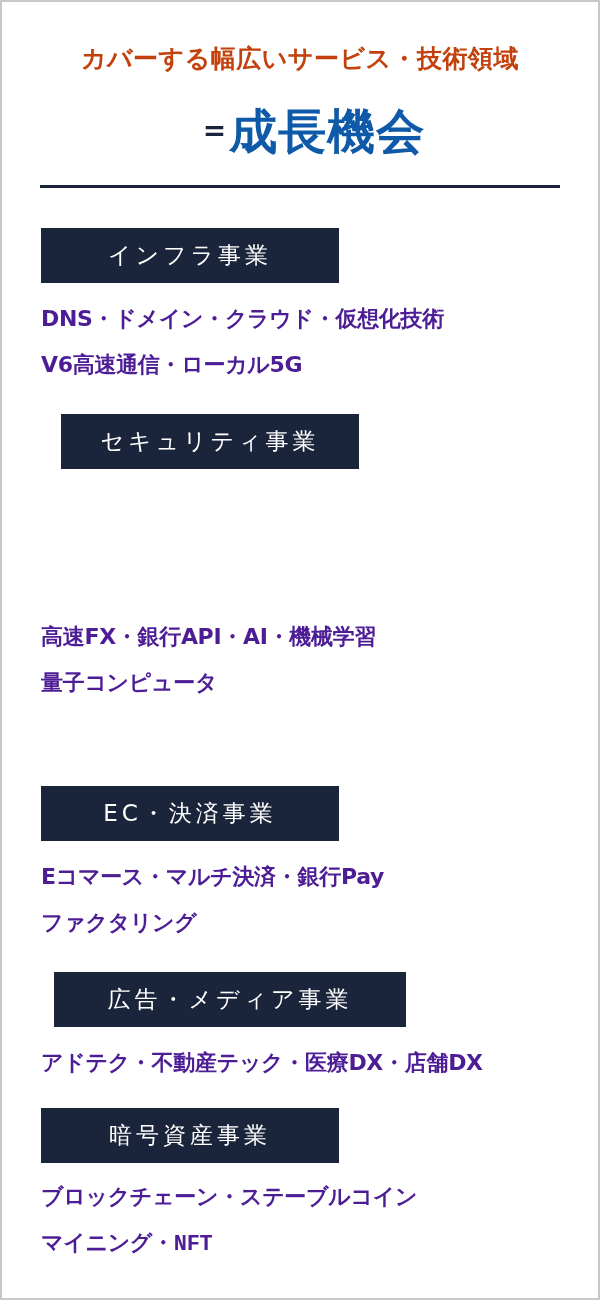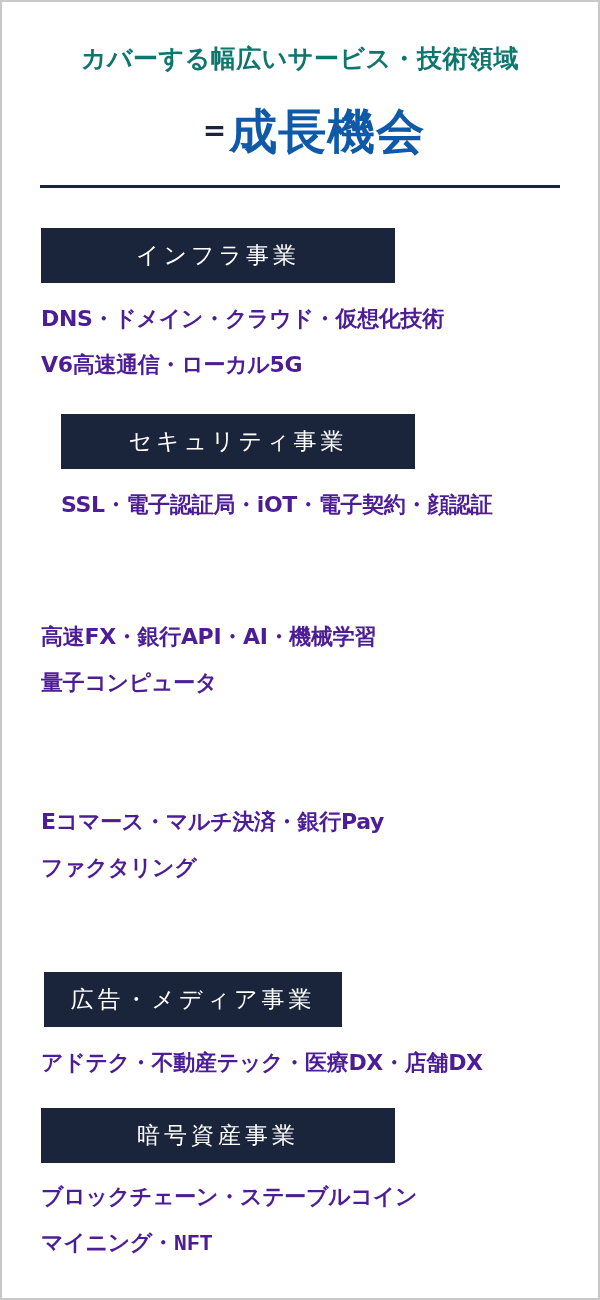--- a/index.html
+++ b/index.html
@@ -8,48 +8,48 @@
     .frame {
       position: relative;
       width: 600px; height: 1300px;
       border: 2px solid #c8c8c8;
       background: #ffffff;
     }
     .heading {
       position: absolute; left: 0; right: 0; top: 40px;
       text-align: center;
       font-size: 25px; font-weight: bold;
-      color: #0f766e;
+      color: #c2410c;
       letter-spacing: 0.5px;
     }
     .sub-heading {
       position: absolute; left: 0; right: 0; top: 98px;
       text-align: center;
       font-weight: bold;
       color: #0f5aa8;
       font-size: 48px;
       letter-spacing: 1px;
       padding-left: 28px;
     }
     .sub-heading .eq { font-size: 28px; color: #1a243a; vertical-align: 8px; margin-right: 2px; }
     .divider {
       position: absolute; left: 38px; top: 183px;
       width: 520px; height: 3px;
       background: #1a243a;
     }
     .section { position: absolute; left: 39px; width: 530px; }
     .label-box {
-      width: 354px; height: 55px;
+      width: 298px; height: 55px;
       background: #1a243a;
       color: #ffffff;
       font-size: 23px;
       letter-spacing: 4px;
       display: flex; align-items: center; justify-content: center;
     }
-    .label-box.narrow { width: 298px; margin-left: 3px; }
+    .label-box.narrow { width: 352px; margin-left: 13px; }
     .items { margin-top: 13px; }
     .item-line {
       font-size: 22px; font-weight: bold; color: #4c1d95;
       height: 46px; line-height: 46px;
       white-space: nowrap;
       letter-spacing: -0.3px;
     }
   </style>
 </head>
 <body>
@@ -65,32 +65,32 @@
     <div class="label-box">インフラ事業</div>
     <div class="items">
       <div class="item-line">DNS・ドメイン・クラウド・仮想化技術</div>
       <div class="item-line">V6高速通信・ローカル5G</div>
     </div>
   </div>
 
   <div class="section" style="top:412px;margin-left:20px;">
     <div class="label-box">セキュリティ事業</div>
     <div class="items">
-      <div class="item-line">SSL・電子認証局・iOT・電子契約・顔認証</div>
     </div>
   </div>
 
   <div class="section" style="top:599px;">
     <div class="items">
       <div class="item-line">高速FX・銀行API・AI・機械学習</div>
       <div class="item-line">量子コンピュータ</div>
     </div>
   </div>
 
   <div class="section" style="top:784px;">
+    <div class="label-box">EC・決済事業</div>
     <div class="items">
       <div class="item-line">Eコマース・マルチ決済・銀行Pay</div>
       <div class="item-line">ファクタリング</div>
     </div>
   </div>
 
   <div class="section" style="top:970px;">
     <div class="label-box narrow">広告・メディア事業</div>
     <div class="items">
       <div class="item-line">アドテク・不動産テック・医療DX・店舗DX</div>

